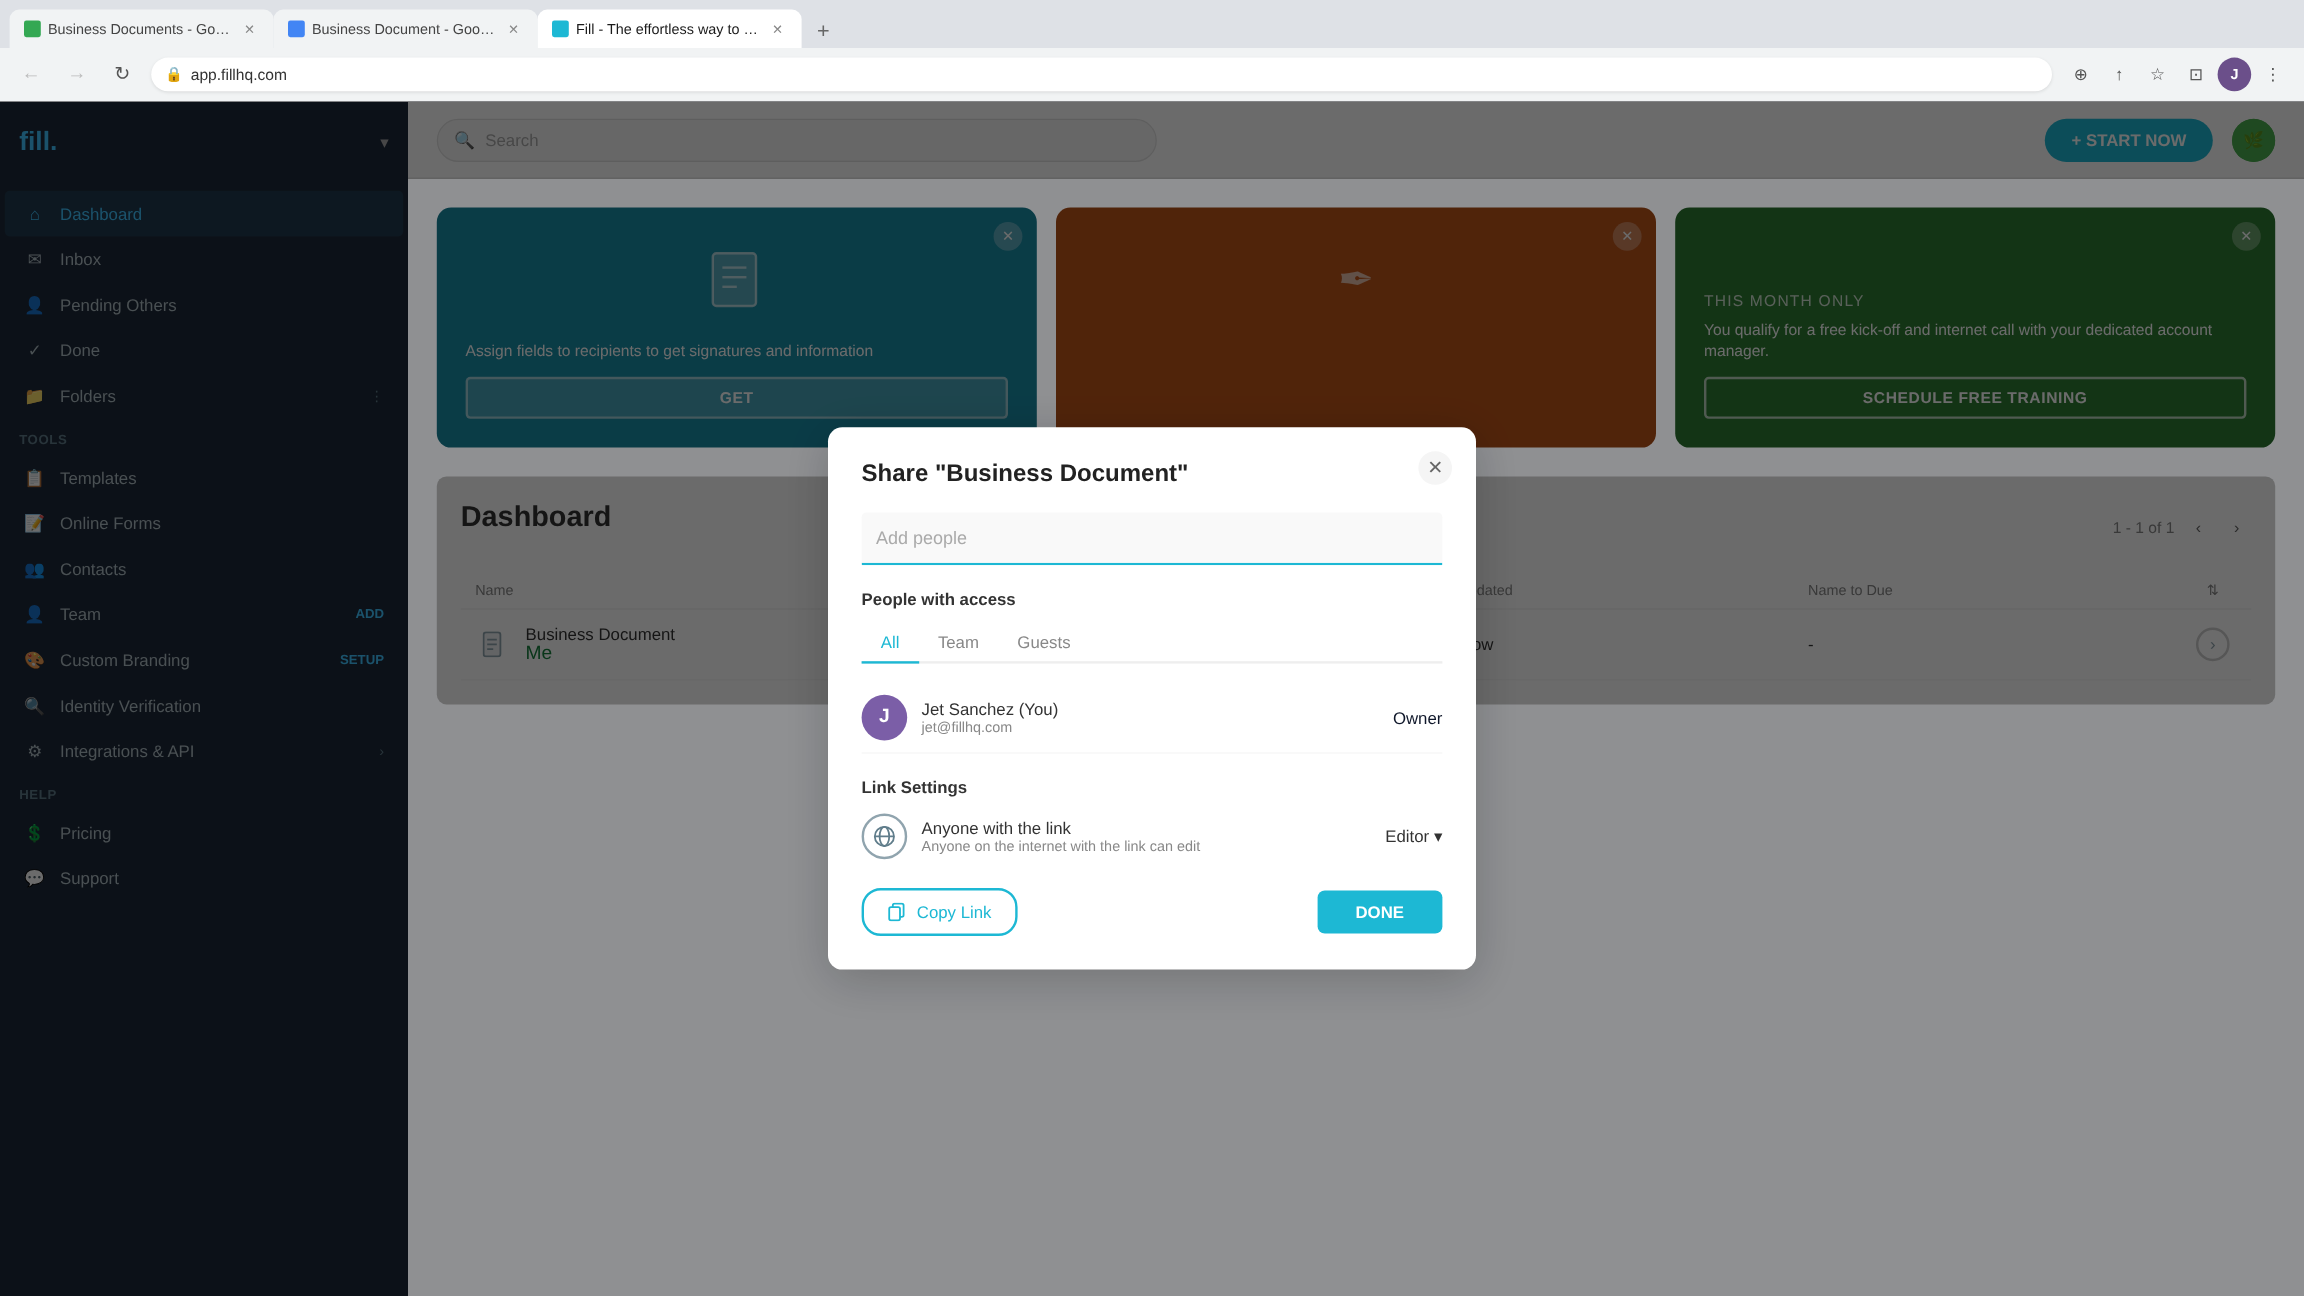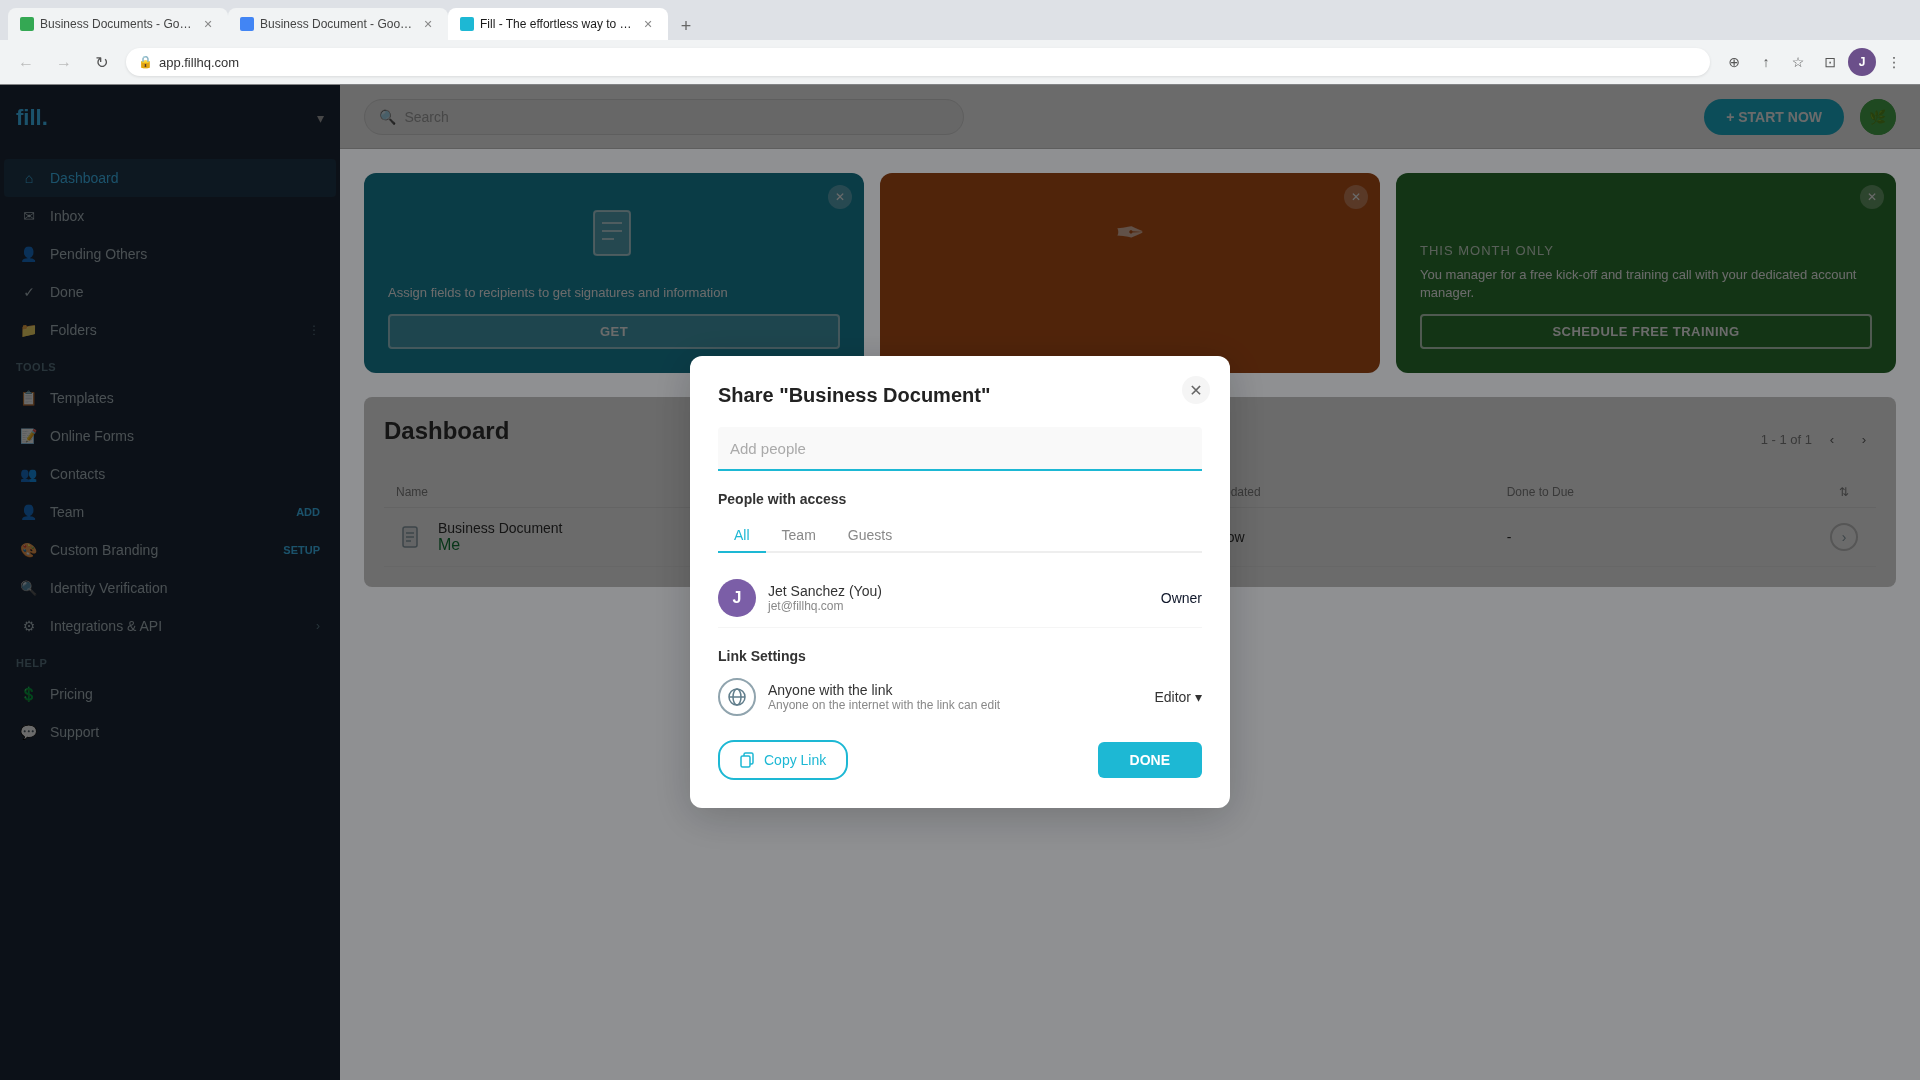--- a/index.html
+++ b/index.html
@@ -256,41 +256,41 @@
           <div class="promo-card-close">✕</div>
           <div class="promo-card-icon">
             <svg width="60" height="60" viewBox="0 0 60 60" fill="none">
               <text x="15" y="42" font-size="36" fill="rgba(255,255,255,0.7)">✒</text>
             </svg>
           </div>
         </div>
         <div class="promo-card green">
           <div class="promo-card-close">✕</div>
           <p style="color:rgba(255,255,255,0.8);font-size:13px;text-transform:uppercase;letter-spacing:1px;margin-bottom:8px;">THIS MONTH ONLY</p>
-          <p class="promo-card-text">You manager for a free kick-off and training call with your dedicated account manager.</p>
+          <p class="promo-card-text">You qualify for a free kick-off and internet call with your dedicated account manager.</p>
           <button class="promo-card-btn outline-white">SCHEDULE FREE TRAINING</button>
         </div>
       </div>
 
       <div class="dashboard-section dimmed">
         <div style="display:flex; align-items:center; margin-bottom:16px;">
           <h2 class="dashboard-title">Dashboard</h2>
           <div style="margin-left:auto; display:flex; align-items:center; gap:8px;">
             <span style="font-size:13px; color:#888;">1 - 1 of 1</span>
             <button class="pagination-btn">‹</button>
             <button class="pagination-btn">›</button>
           </div>
         </div>
         <div class="table-header">
           <div class="table-col-info">
             <span>Name</span>
           </div>
           <div style="flex:2;"></div>
           <div style="flex:2;">Last Updated</div>
-          <div style="flex:2;">Done to Due</div>
+          <div style="flex:2;">Name to Due</div>
           <div style="width:40px; display:flex; align-items:center; justify-content:center;">⇅</div>
         </div>
         <div class="table-row">
           <div class="table-col-info">
             <div class="table-row-icon">
               <svg width="20" height="22" viewBox="0 0 20 22" fill="none">
                 <rect x="1" y="1" width="14" height="20" rx="2" fill="#eceff1" stroke="#90a4ae" stroke-width="1.5"></rect>
                 <line x1="4" y1="7" x2="12" y2="7" stroke="#90a4ae" stroke-width="1.5"></line>
                 <line x1="4" y1="11" x2="12" y2="11" stroke="#90a4ae" stroke-width="1.5"></line>
                 <line x1="4" y1="15" x2="9" y2="15" stroke="#90a4ae" stroke-width="1.5"></line>

